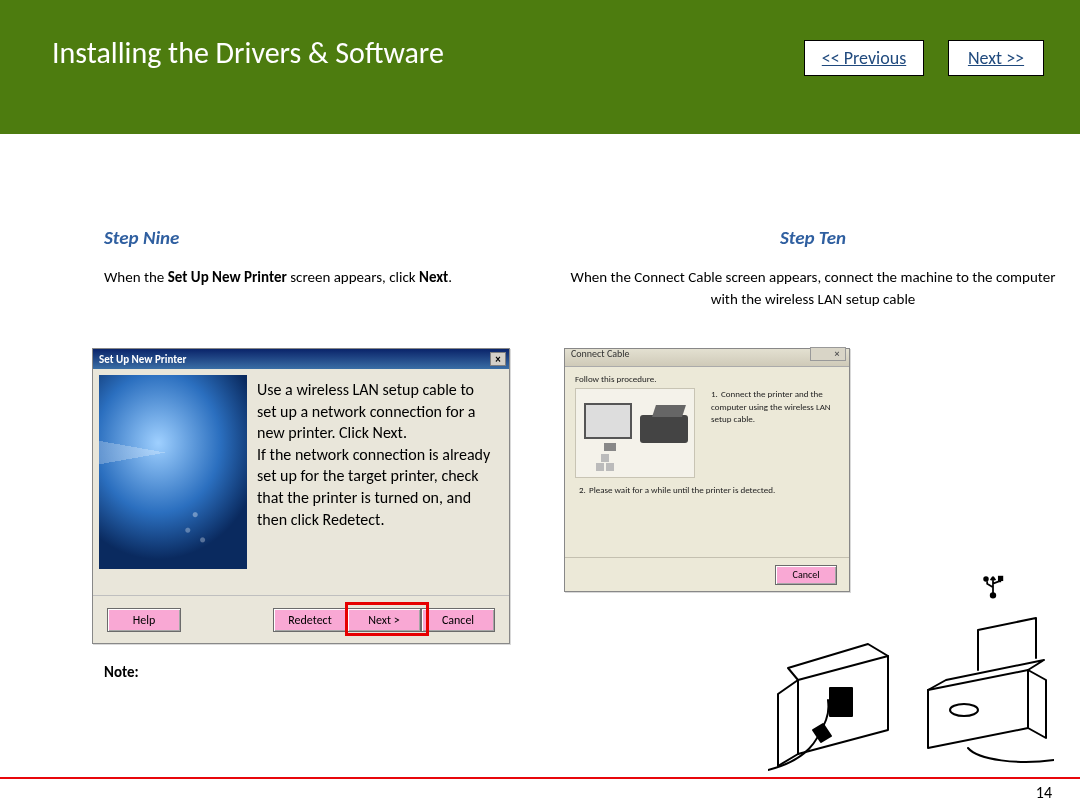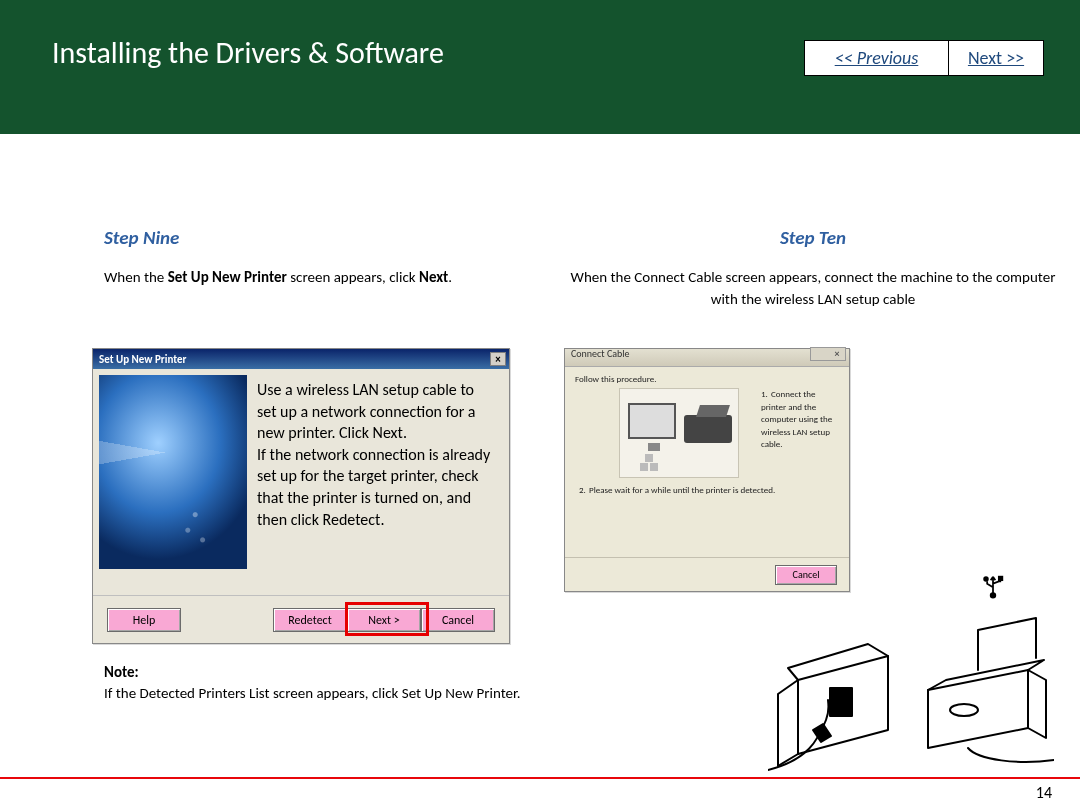--- a/index.html
+++ b/index.html
@@ -8,21 +8,21 @@
     height: 810px;
     font-family: Calibri, Arial, sans-serif;
     background: #fff;
     position: relative;
     overflow: hidden;
   }
   .header-band {
     position: absolute;
     top: 0; left: 0; right: 0;
     height: 134px;
-    background: #14532d;
+    background: #4d7c0f;
   }
   .title-strip {
     position: absolute;
     left: 38px;
     top: 28px;
     width: 530px;
     height: 48px;
     background: rgba(0,0,0,0);
     display: flex;
     align-items: center;
@@ -39,21 +39,21 @@
     border: 1px solid #000;
     height: 36px;
     display: flex;
     align-items: center;
     justify-content: center;
     font-size: 18px;
     color: #1f497d;
     text-decoration: underline;
     cursor: pointer;
   }
-  .nav-prev { left: 804px; top: 40px; width: 145px; font-style: italic; }
+  .nav-prev { left: 804px; top: 40px; width: 120px; }
   .nav-next { left: 948px; top: 40px; width: 96px; }
   .col {
     position: absolute;
     top: 226px;
     width: 440px;
   }
   .col-left  { left: 104px; }
   .col-right { left: 568px; width: 490px; text-align: center; }
   .step-heading {
     font-style: italic;
@@ -146,21 +146,21 @@
     font-size:10px; color:#333; padding:0 3px 8px 6px;
   }
   .dlg2-close {
     position:relative; width:36px; height:14px;
     background:#d9d5c7; border:1px solid #999;
     display:flex; justify-content:flex-end; align-items:center;
   }
   .dlg2-close span{ width:16px; text-align:center; font-size:10px; font-weight:700; color:#555;}
   .dlg2-body { padding:6px 10px; font-size:9px; color:#222; }
   .dlg2-body .lead { margin-bottom:4px; }
-  .dlg2-row { display:flex; gap:22px; margin-bottom:6px;margin-left:44px; }
+  .dlg2-row { display:flex; gap:16px; margin-bottom:6px; }
   .dlg2-img {
     width:120px; height:90px; background:#f4f2ea;
     border:1px solid #c8c4b4;
     position:relative; flex-shrink:0;
     overflow:hidden;
   }
   
   .mon { position:absolute; left:8px; top:14px; width:48px; height:36px; border:2px solid #555; background:#ddd;}
   .mon::after{content:"";position:absolute;left:18px;top:38px;width:12px;height:8px;background:#888;}
   .prn { position:absolute; right:6px; top:26px; width:48px; height:28px; background:#444; border-radius:3px;}
@@ -229,21 +229,20 @@
       <div class="winbtn">
           <span>Cancel</span>
         </div>
     </div>
   </div>
   <div class="next-hilite"></div>
 </div>
 
 <div class="note-block">
   <span class="note-label">Note:</span><br>
-  <span>If the Detected Printers List screen appears, click Set Up New Printer.</span>
 </div>
 
 <div class="col col-right">
   <div class="step-heading">Step Ten</div>
   <p class="body-text">When the Connect Cable screen appears, connect the machine to the computer with the wireless LAN setup cable</p>
 </div>
 
 <div class="dlg dlg2">
   <div class="dlg2-titlebar">
     <span>Connect Cable</span>

